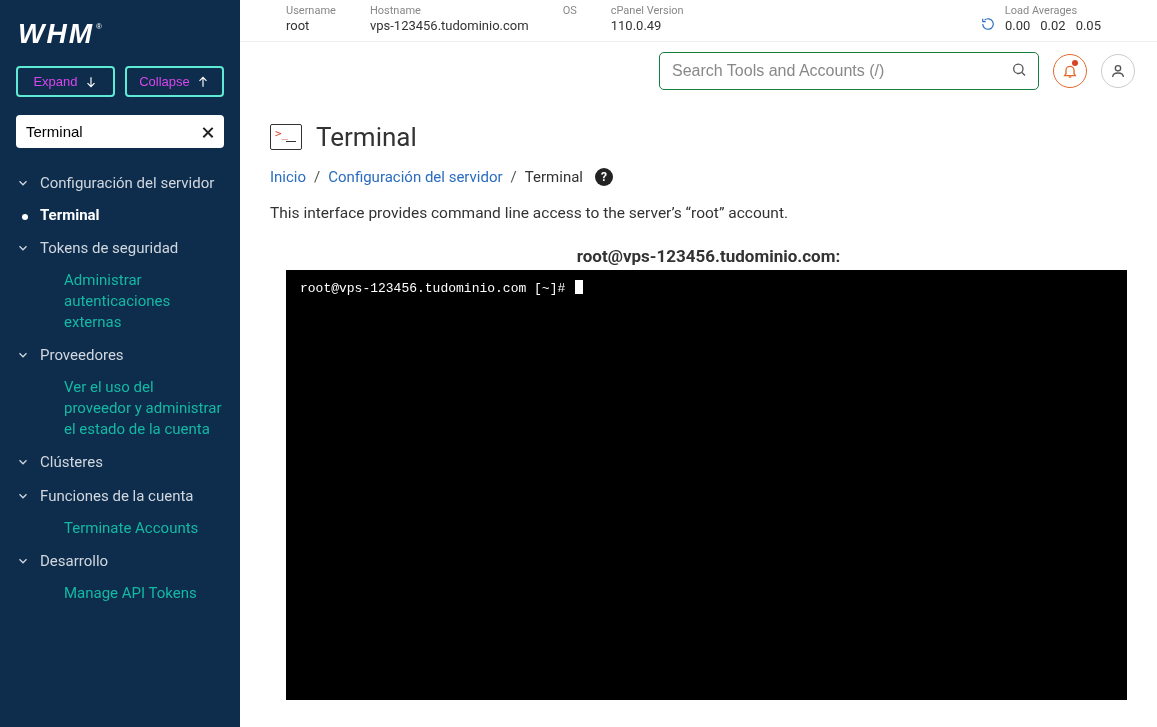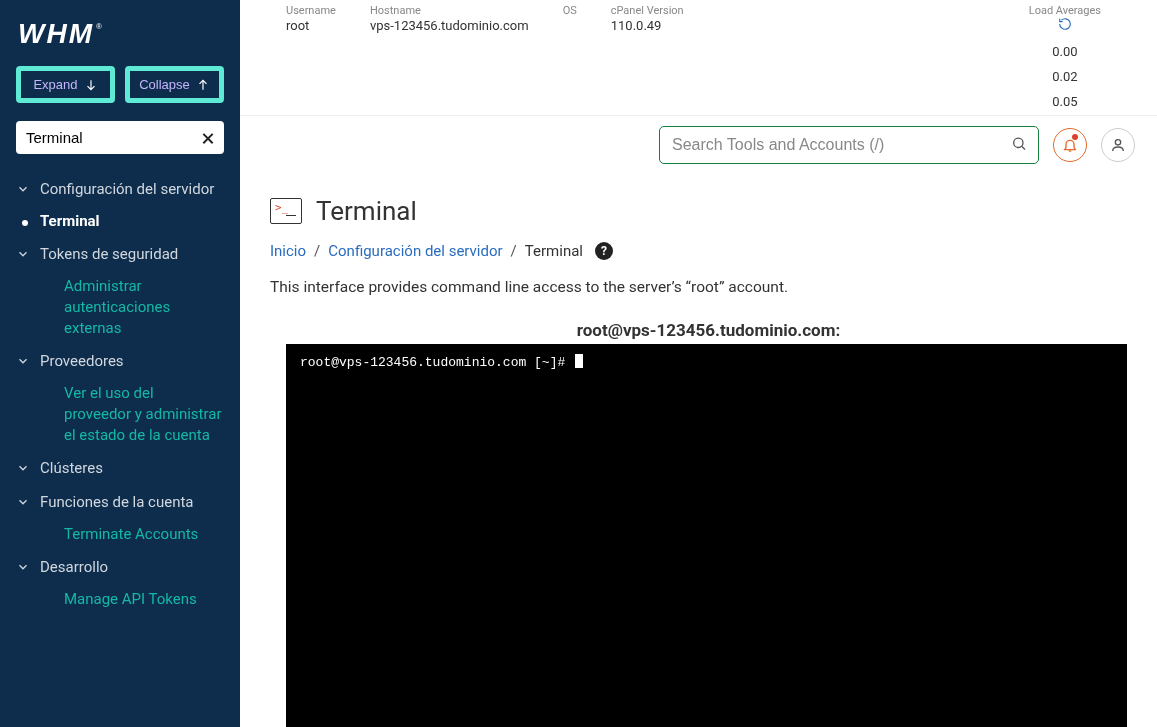--- a/index.html
+++ b/index.html
@@ -7,21 +7,21 @@
 
   .app { display: flex; width: 1157px; height: 727px; }
 
   
   .sidebar { width: 240px; background: #0E2C4B; color: #fff; display: flex; flex-direction: column; }
   .logo-wrap { padding: 18px 18px 6px 18px; }
   .logo { font-family: Arial, sans-serif; font-style: italic; font-weight: 900; font-size: 28px; letter-spacing: 2px; color: #fff; display: inline-block; position: relative; }
   .logo::after { content: "®"; font-size: 8px; font-style: normal; font-weight: normal; position: relative; top: -14px; left: 2px; }
 
   .tree-controls { display: flex; gap: 10px; padding: 10px 16px; }
-  .tree-btn { flex: 1; background: transparent; border: 5px solid #5eead4; color: #c4b5fd; font-size: 13px; padding: 6px 0; border-radius: 4px; display: flex; justify-content: center; align-items: center; gap: 6px; cursor: pointer; }
+  .tree-btn { flex: 1; background: transparent; border: 2px solid #5eead4; color: #d946ef; font-size: 13px; padding: 6px 0; border-radius: 4px; display: flex; justify-content: center; align-items: center; gap: 6px; cursor: pointer; }
   .tree-btn svg { width: 14px; height: 14px; stroke: #fff; stroke-width: 2; fill: none; }
 
   .search-wrap { padding: 8px 16px 14px 16px; position: relative; }
   .search-input { width: 100%; background: #fff; border: none; border-radius: 4px; padding: 8px 30px 8px 10px; font-size: 15px; color: #000; outline: none; }
   .search-clear { position: absolute; right: 24px; top: 50%; transform: translateY(-55%); cursor: pointer; color: #333; }
   .search-clear svg { width: 16px; height: 16px; stroke: #222; stroke-width: 3; }
 
   .nav { padding: 4px 0 20px 0; overflow-y: auto; }
   .nav-group { }
   .nav-group-header { display: flex; align-items: center; gap: 10px; padding: 8px 16px; cursor: pointer; color: #d0d7df; font-size: 15px; }
@@ -34,21 +34,21 @@
 
   
   .main-col { flex: 1; display: flex; flex-direction: column; background: #fff; min-width: 0; border-radius: 18px; }
 
   .topbar1 { display: flex; align-items: flex-start; padding: 4px 22px 6px 46px; border-bottom: 1px solid #eee; font-size: 13px; color: #333; }
   .topbar1 .info { display: flex; flex-direction: column; margin-right: 34px; }
   .topbar1 .info-label { color: #888; font-size: 11px; line-height: 1.2; }
   .topbar1 .info-value { color: #333; font-size: 13px; line-height: 1.4; }
   .topbar1 .load { margin-left: auto; text-align: center; }
   .topbar1 .load .info-label { text-align: center; }
-  .topbar1 .load-row { display: flex; align-items: center; gap: 10px; color: #333; justify-content: flex-end; flex-direction: column; }
+  .topbar1 .load-row { display: flex; align-items: center; gap: 10px; color: #333; justify-content: flex-end; }
   .reload-icon svg { width: 14px; height: 14px; stroke: #2a6cbf; fill: none; stroke-width: 2; }
 
   .topbar2 { display: flex; align-items: center; padding: 10px 22px; gap: 14px; justify-content: flex-end; }
   .big-search { position: relative; }
   .big-search input { width: 380px; border: 1px solid #15803d; border-radius: 5px; padding: 9px 38px 9px 12px; font-size: 16px; color: #333; outline: none; }
   .big-search input::placeholder { color: #888; }
   .big-search .mag { position: absolute; right: 12px; top: 50%; transform: translateY(-50%); }
   .big-search .mag svg { width: 16px; height: 16px; stroke: #555; stroke-width: 2; fill: none; }
 
   .circle-btn { width: 34px; height: 34px; border: 1px solid #ccc; border-radius: 50%; display: flex; align-items: center; justify-content: center; cursor: pointer; position: relative; }

